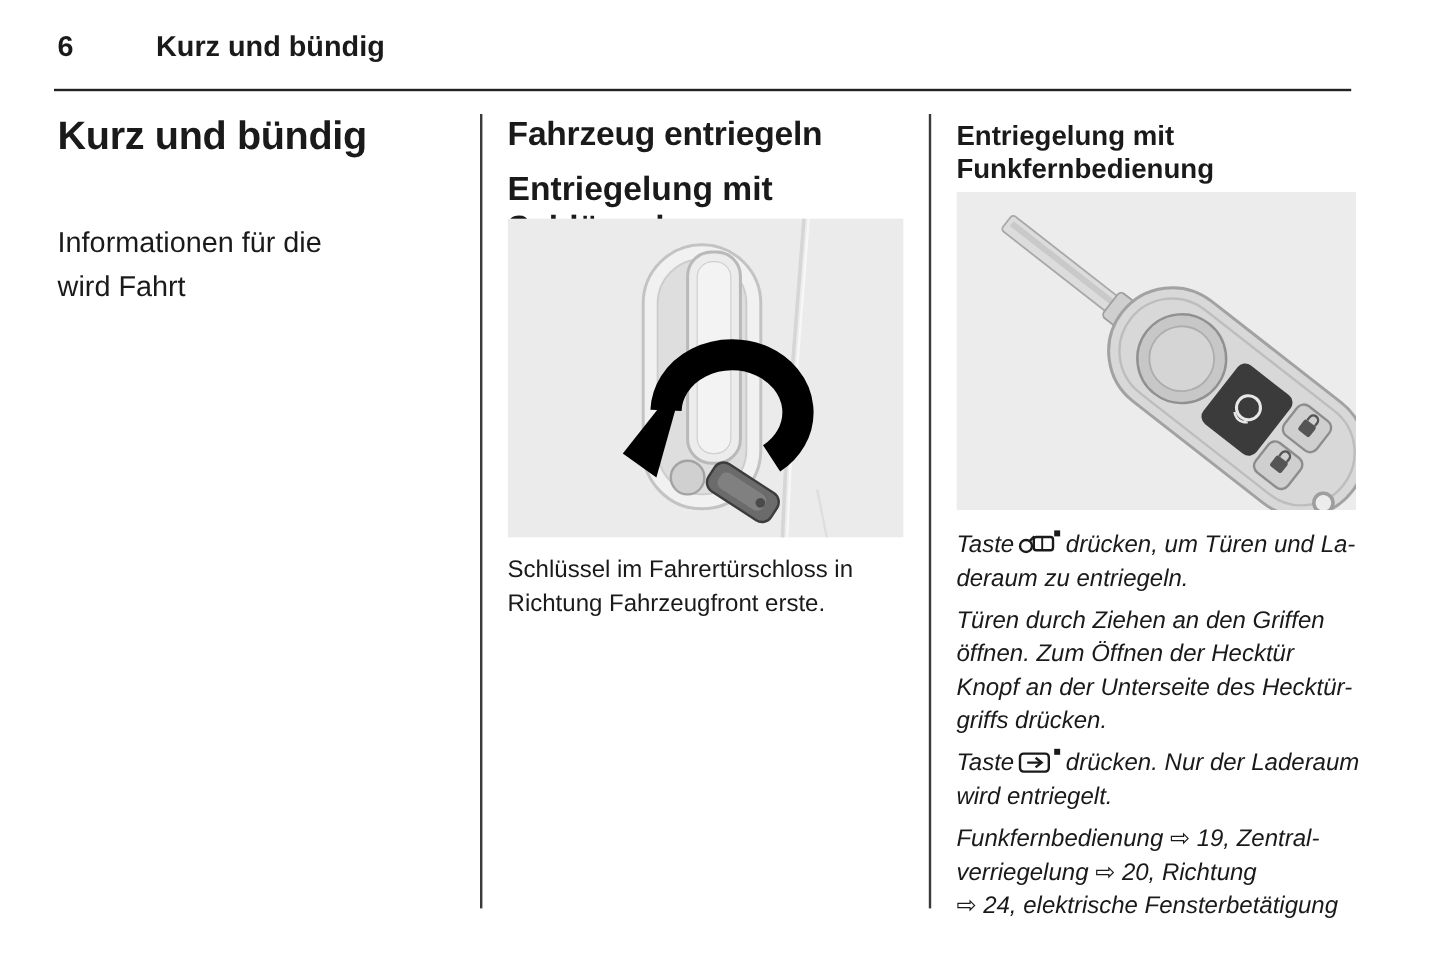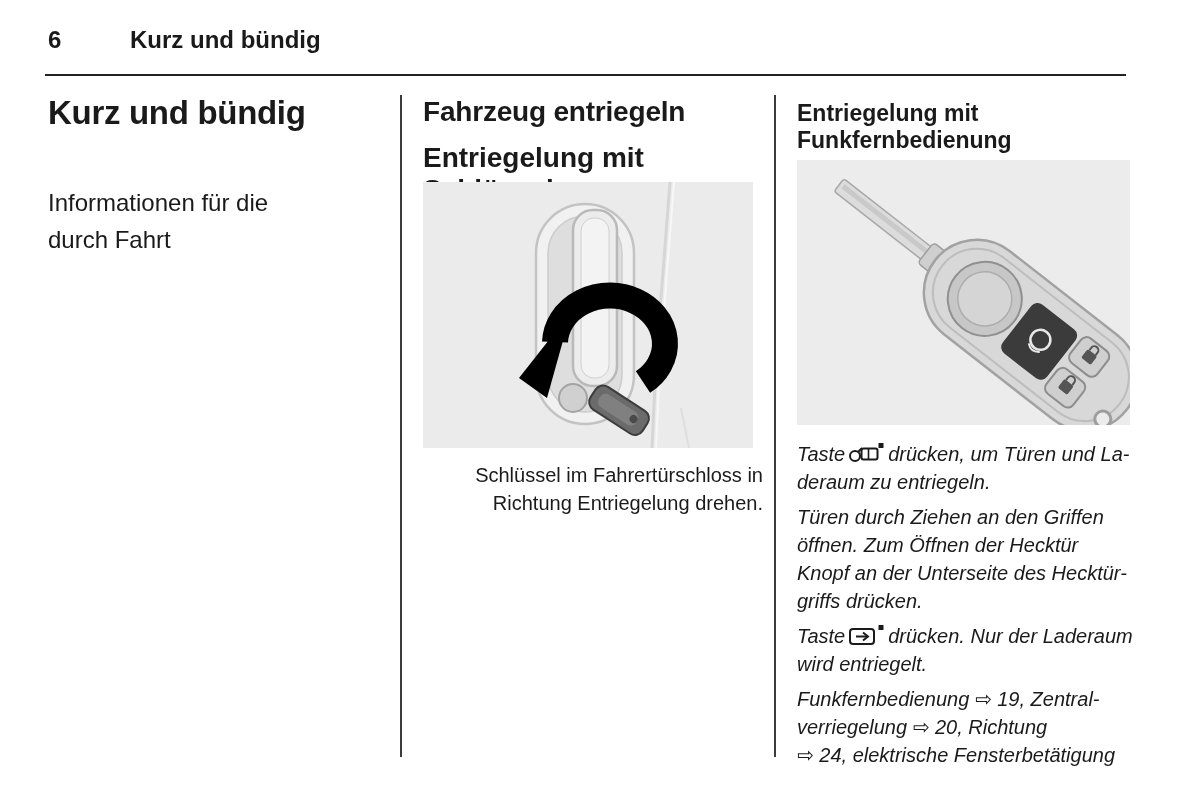--- a/index.html
+++ b/index.html
@@ -15,21 +15,21 @@
   .vdiv{top:95px;width:2px;height:662px;background:#3a3a3a;}
   .vdiv.d1{left:400px;}
   .vdiv.d2{left:774px;}
 
   .chapter-title{left:48px;top:94px;width:340px;font-size:33px;font-weight:bold;letter-spacing:-0.3px;}
   .section-heading{left:48px;top:184px;width:345px;font-size:24px;font-weight:normal;line-height:37px;}
 
   .mid-h1{left:423px;top:96px;width:340px;font-size:28px;font-weight:bold;letter-spacing:-0.2px;}
   .mid-h2{left:423px;top:142px;width:340px;font-size:28px;font-weight:bold;}
   .mid-figure{left:423px;top:182px;width:330px;height:266px;}
-  .mid-caption{left:423px;top:461px;width:340px;font-size:20px;line-height:28px;text-align:right;}
+  .mid-caption{left:423px;top:461px;width:340px;font-size:20px;line-height:28px;}
 
   .right-heading{left:797px;top:100px;width:340px;font-size:23px;font-weight:bold;line-height:27px;}
   .right-figure{left:797px;top:160px;width:333px;height:265px;}
   .right-text{left:797px;top:440px;width:345px;font-size:20px;line-height:28px;}
   .para{margin:0 0 7px 0;font-style:italic;}
   .line{display:block;}
   .inline-icon{display:inline-block;vertical-align:-4px;margin:0 4px 0 3px;}
   svg{display:block;}
 </style>
 </head>
@@ -40,21 +40,21 @@
   <div class="abs hdr-num">6</div>
   <div class="abs hdr-title">Kurz und bündig</div>
   <div class="abs hrule"></div>
 
   <div class="abs vdiv d1"></div>
   <div class="abs vdiv d2"></div>
 
   <div class="abs chapter-title">Kurz und bündig</div>
   <div class="abs section-heading">
     <span class="line">Informationen für die</span>
-    <span class="line">durch Fahrt</span>
+    <span class="line">wird Fahrt</span>
   </div>
 
   <div class="abs mid-h1">Fahrzeug entriegeln</div>
   <div class="abs mid-h2">Entriegelung mit Schlüssel</div>
 
   <div class="abs mid-figure">
     <svg width="330" height="266" viewBox="0 0 330 266">
       <rect x="0" y="0" width="330" height="266" fill="#ebebeb"></rect>
 
       <path d="M 247 0 L 233 180 L 229 266" fill="none" stroke="#d6d6d6" stroke-width="3"></path>
@@ -79,21 +79,21 @@
       <g transform="translate(172,212) rotate(33)">
         <rect x="-2" y="-13" width="62" height="27" rx="9" fill="#6b6b6b" stroke="#3c3c3c" stroke-width="2"></rect>
         <rect x="6" y="-7" width="44" height="15" rx="6" fill="#808080"></rect>
         <circle cx="46" cy="0" r="4" fill="#4a4a4a"></circle>
       </g>
     </svg>
   </div>
 
   <div class="abs mid-caption">
     <span class="line">Schlüssel im Fahrertürschloss in</span>
-    <span class="line">Richtung Entriegelung drehen.</span>
+    <span class="line">Richtung Fahrzeugfront erste.</span>
   </div>
 
   <div class="abs right-heading">
     <span class="line">Entriegelung mit</span>
     <span class="line">Funkfernbedienung</span>
   </div>
 
   <div class="abs right-figure">
     <svg width="333" height="265" viewBox="0 0 333 265">
       <rect x="0" y="0" width="333" height="265" fill="#ececec"></rect>

